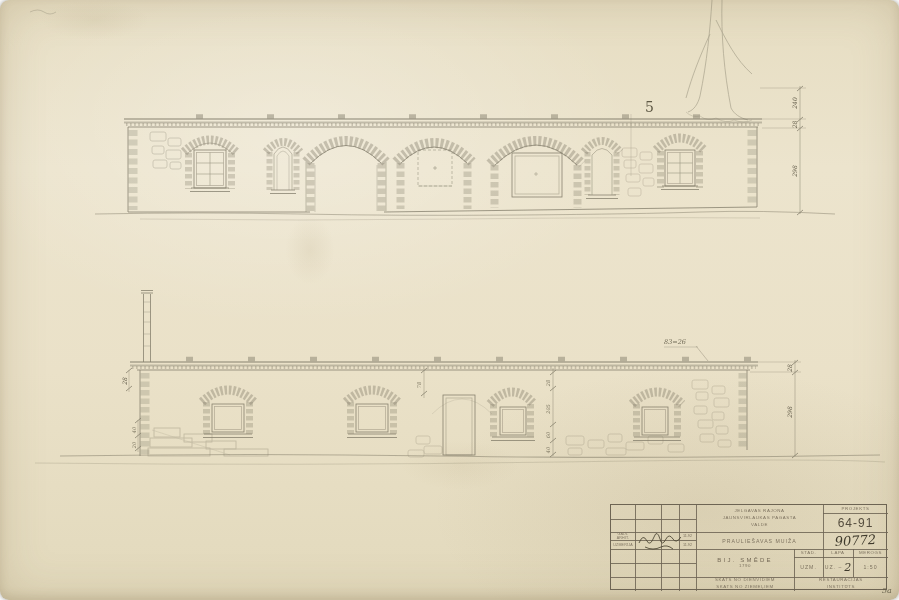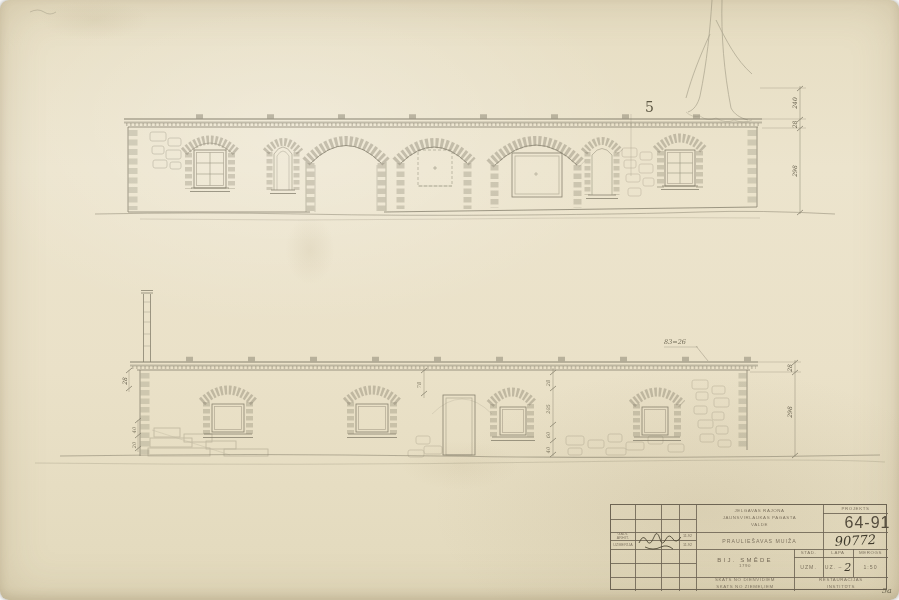--- a/index.html
+++ b/index.html
@@ -332,21 +332,21 @@
   </div>
 
   <div class="tc print-s" style="left:85px;top:72px;width:98px;height:14px;">
     <span>SKATS NO DIENVIDIEM</span>
     <span>SKATS NO ZIEMEĻIEM</span>
   </div>
 
   <div class="tc print-s" style="left:212px;top:0;width:65px;height:8px;">
     <span>PROJEKTS</span>
   </div>
-  <div class="tc" style="left:224px;top:8px;width:65px;height:19px;font-size:16px;color:#554d3e;letter-spacing:1px;">
+  <div class="tc" style="left:212px;top:8px;width:65px;height:19px;font-size:12px;color:#554d3e;letter-spacing:1px;">
     <span>64-91</span>
   </div>
   <div class="tc hand" style="left:212px;top:27px;width:65px;height:17px;font-size:13px;transform:rotate(-3deg);">
     <span>90772</span>
   </div>
 
   <div class="tc print-s" style="left:183px;top:44px;width:29px;height:8px;">
       <span>STAD.</span>
     </div>
   <div class="tc print-s" style="left:212px;top:44px;width:30px;height:8px;">

